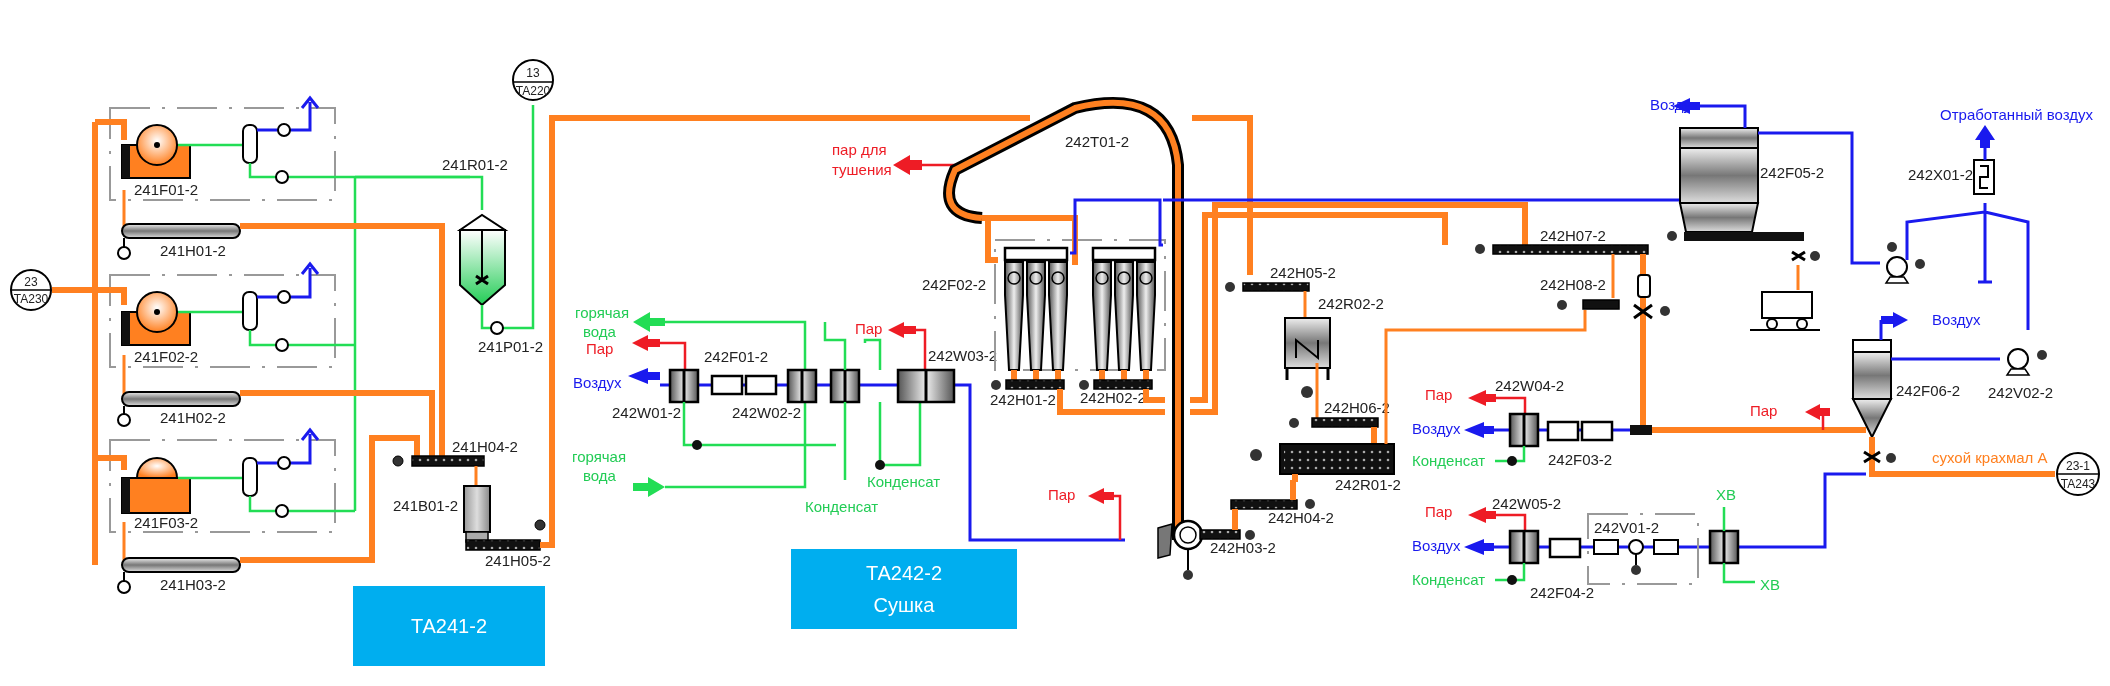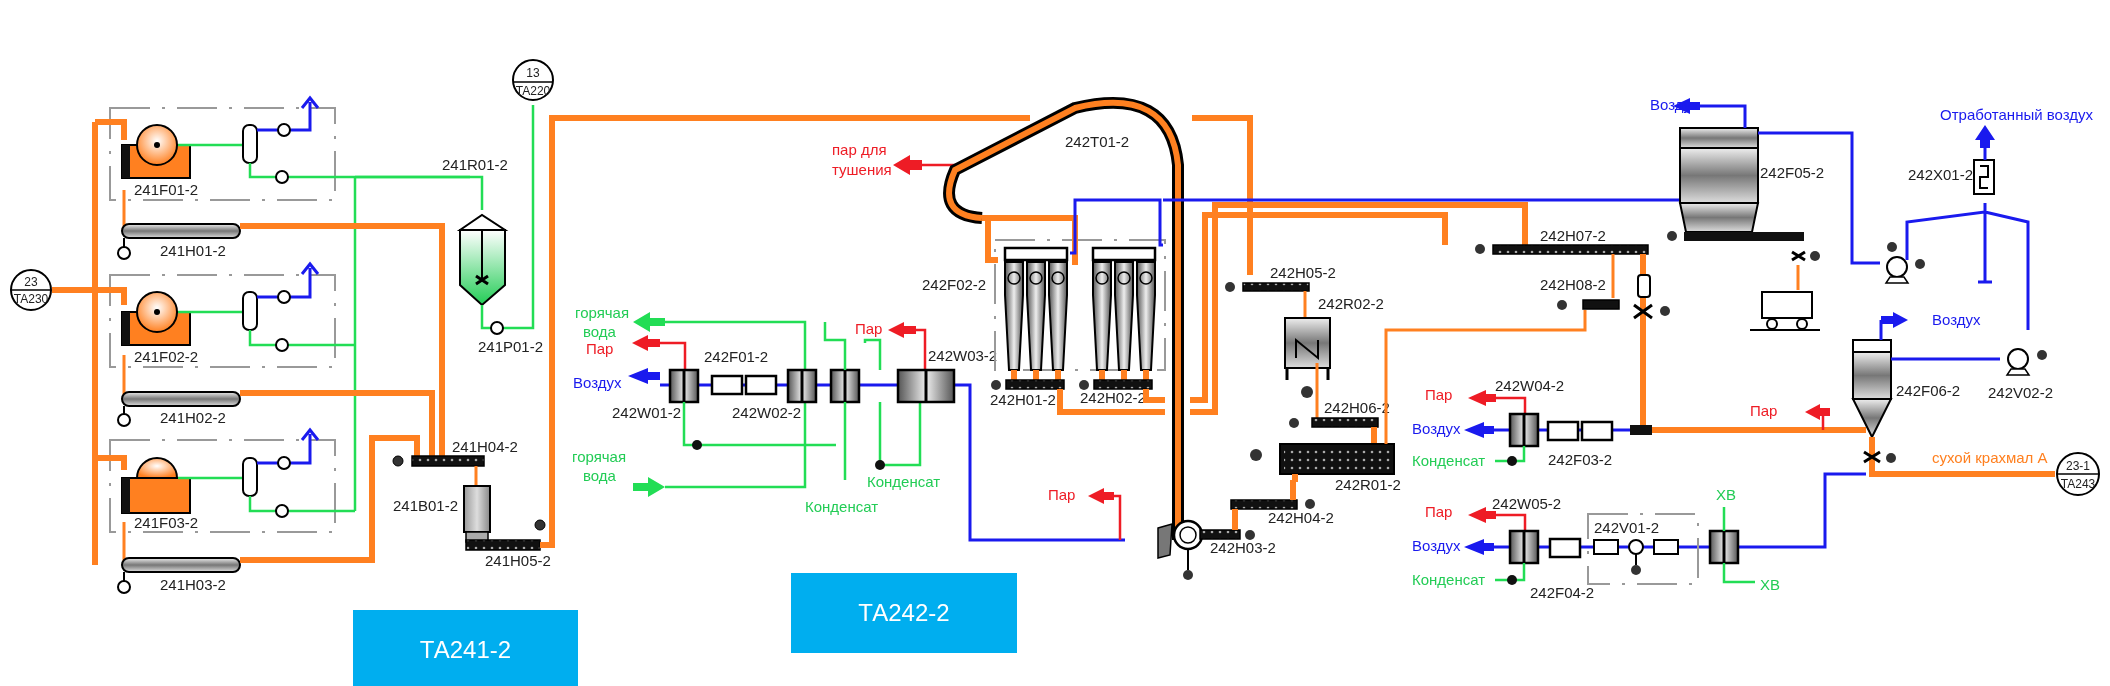--- a/index.html
+++ b/index.html
@@ -10,21 +10,21 @@
   .lbl-r{font-family:"Liberation Sans",sans-serif;font-size:15px;fill:#ee1c25;}
   .lbl-b{font-family:"Liberation Sans",sans-serif;font-size:15px;fill:#1a1aee;}
   .lbl-o{font-family:"Liberation Sans",sans-serif;font-size:15px;fill:#ff8020;}
   .tag{font-family:"Liberation Sans",sans-serif;font-size:12px;fill:#222;}
   .or{stroke:#ff8020;stroke-width:6;fill:none;}
   .or3{stroke:#ff8020;stroke-width:3;fill:none;}
   .gr{stroke:#22dd55;stroke-width:2.5;fill:none;}
   .bl{stroke:#1a1aee;stroke-width:3;fill:none;}
   .rd{stroke:#ee1c25;stroke-width:2.5;fill:none;}
   .dash{stroke:#999;stroke-width:2;fill:none;stroke-dasharray:40 12 3 12;}
-  .section-box{position:absolute;background:#00aeef;color:#fff;text-align:center;font-family:"Liberation Sans",sans-serif;font-size:24px;line-height:32px;display:flex;flex-direction:column;justify-content:center;margin-top:24px;}
+  .section-box{position:absolute;background:#00aeef;color:#fff;text-align:center;font-family:"Liberation Sans",sans-serif;font-size:20px;line-height:32px;display:flex;flex-direction:column;justify-content:center;}
 </style>
 </head>
 <body>
 
 <svg width="2110" height="686" viewBox="0 0 2110 686">
   <defs>
     <radialGradient id="gOrange" cx="50%" cy="40%" r="60%">
       <stop offset="0%" stop-color="#fff"></stop>
       <stop offset="100%" stop-color="#ff8020"></stop>
     </radialGradient>
@@ -461,18 +461,19 @@
   </g>
   <text class="lbl-o" x="1932" y="463">сухой крахмал А</text>
   <g>
     <circle cx="2078" cy="474" r="21" fill="#fff" stroke="#000" stroke-width="2"></circle>
     <line x1="2057" y1="474" x2="2099" y2="474" stroke="#000" stroke-width="1.5"></line>
     <text class="tag" x="2078" y="470" text-anchor="middle">23-1</text>
     <text class="tag" x="2078" y="488" text-anchor="middle">TA243</text>
   </g>
 </svg>
 
-<div class="section-box" style="left:353px;top:586px;width:225px;height:80px;">
+<div class="section-box" style="left:353px;top:586px;width:192px;height:80px;">
   <div>ТА241-2</div>
 </div>
 <div class="section-box" style="left:791px;top:549px;width:226px;height:80px;">
   <div>ТА242-2</div>
+  <div>Сушка</div>
 </div>
 
 </body></html>

